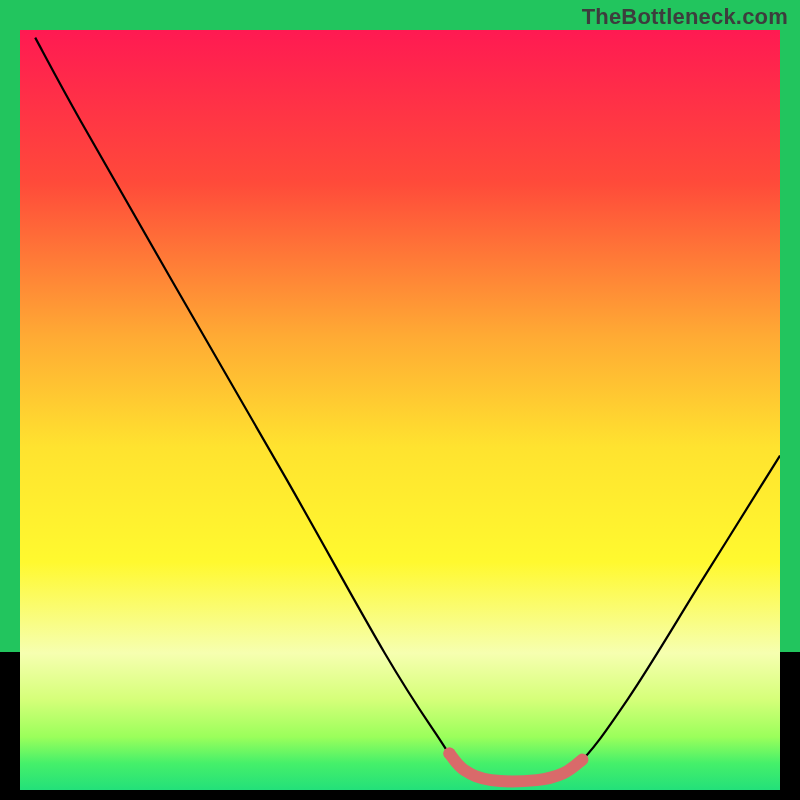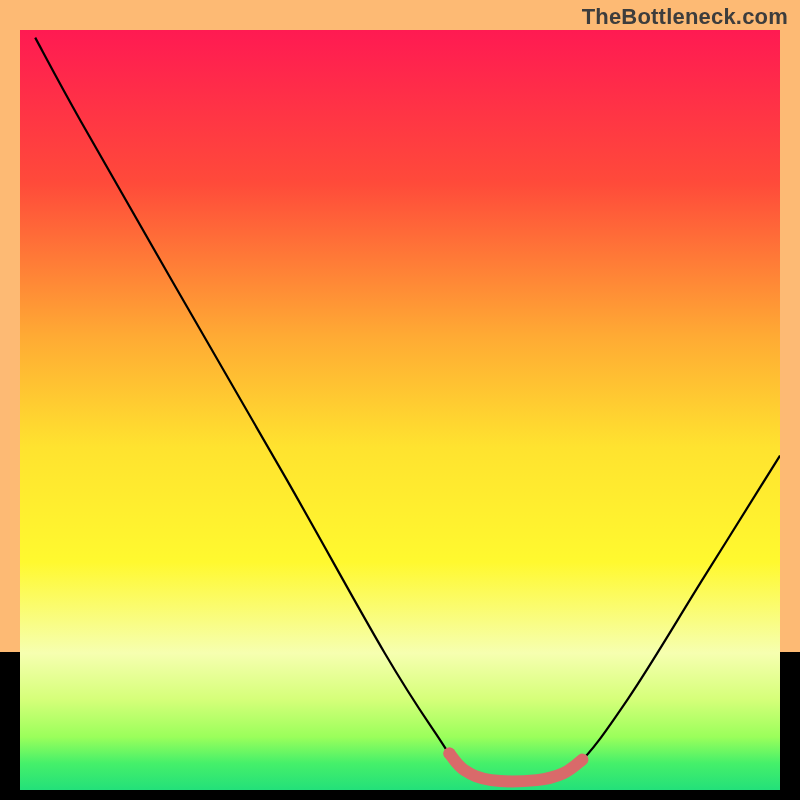--- a/index.html
+++ b/index.html
@@ -8,21 +8,21 @@
     width: 800px;
     height: 800px;
     background: #000;
     overflow: hidden;
     font-family: Arial, Helvetica, sans-serif;
   }
   .stage {
     position: relative;
     width: 800px;
     height: 652px;
-    background: #fdba74;
+    background: #22c55e;
   }
   .watermark {
     position: absolute;
     top: 4px;
     right: 12px;
     color: #3d3d3d;
     font-size: 22px;
     font-weight: 600;
     letter-spacing: 0.2px;
     z-index: 20;

